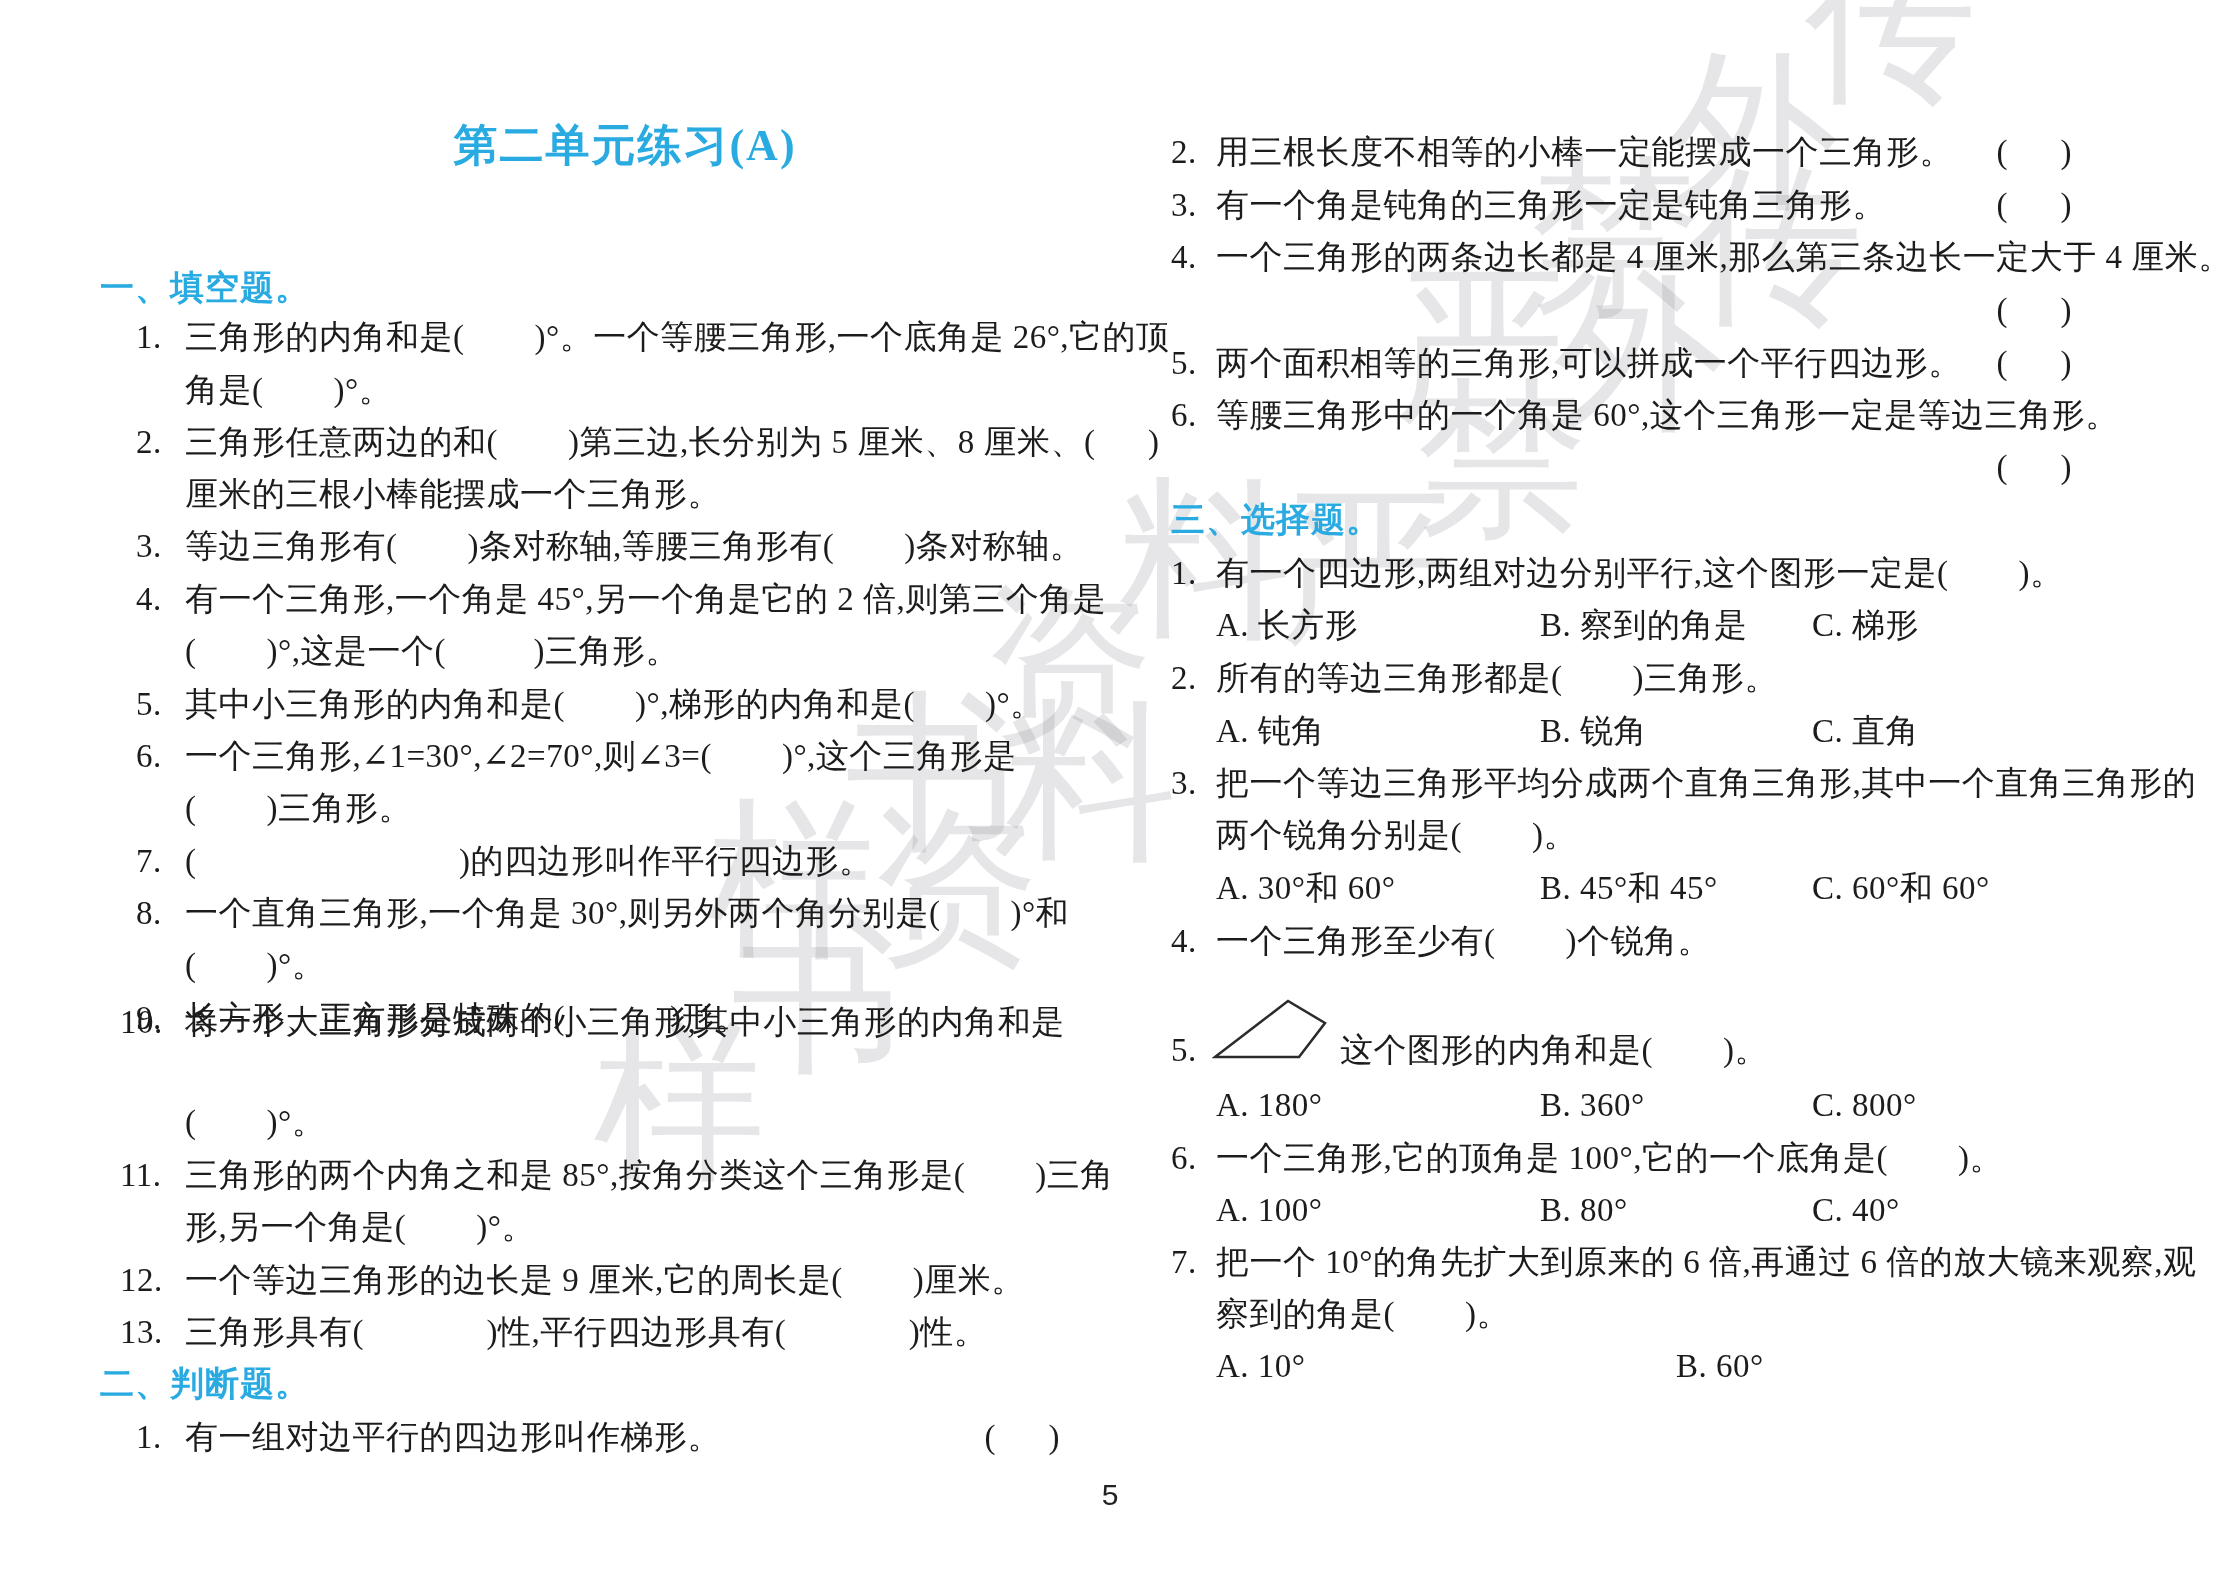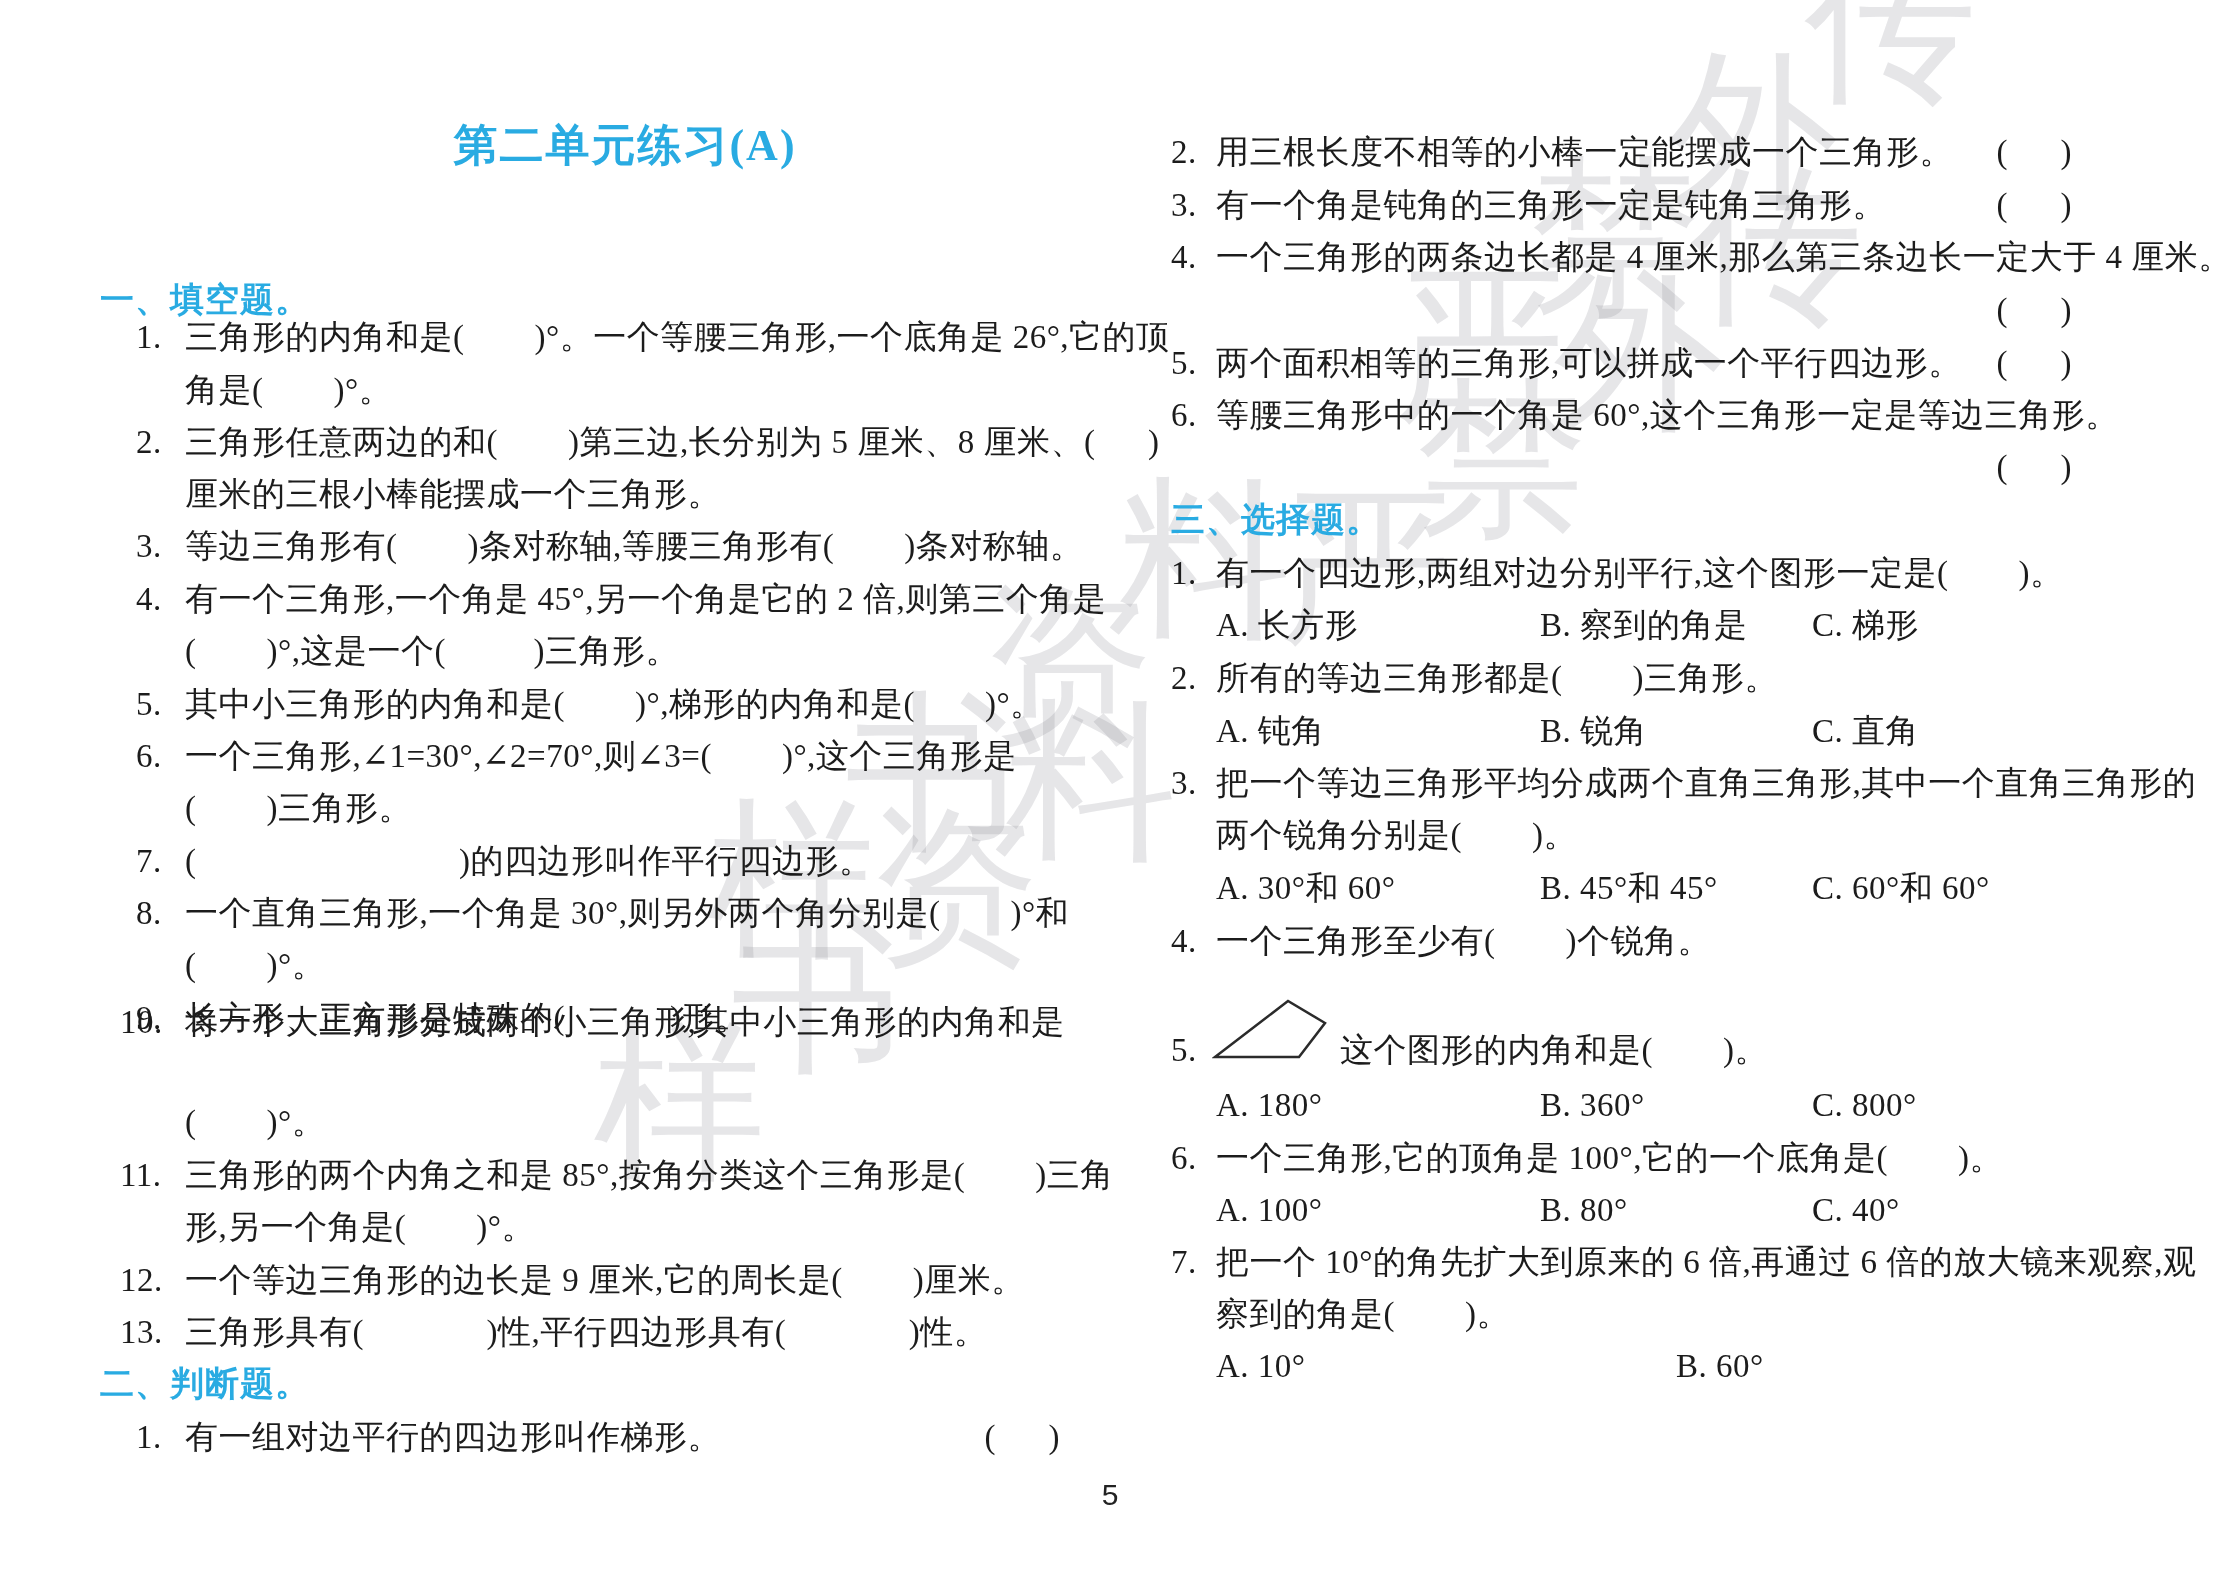--- a/index.html
+++ b/index.html
@@ -48,21 +48,21 @@
 </head>
 <body>
 
 <div class="page">
 
   <div class="wm wm1"><span>样</span><span>书</span><span>资</span><span>料</span><span>　</span><span>严</span><span>禁</span><span>外</span><span>传</span></div>
   <div class="wm wm2"><span>样</span><span>书</span><span>资</span><span>料</span><span>　</span><span>严</span><span>禁</span><span>外</span><span>传</span></div>
 
   <h1 class="title">第二单元练习(A)</h1>
 
-  <div class="sec" style="left:100px;top:276px">一、填空题。</div>
+  <div class="sec" style="left:100px;top:264px">一、填空题。</div>
 
   <div class="ln L" style="top:315px"><span class="n">1.</span><span>三角形的内角和是(        )°。一个等腰三角形,一个底角是 26°,它的顶</span></div>
   <div class="ln L" style="top:368px"><span>角是(        )°。</span></div>
   <div class="ln L" style="top:420px"><span class="n">2.</span><span>三角形任意两边的和(        )第三边,长分别为 5 厘米、8 厘米、(      )</span></div>
   <div class="ln L" style="top:472px"><span>厘米的三根小棒能摆成一个三角形。</span></div>
   <div class="ln L" style="top:524px"><span class="n">3.</span><span>等边三角形有(        )条对称轴,等腰三角形有(        )条对称轴。</span></div>
   <div class="ln L" style="top:577px"><span class="n">4.</span><span>有一个三角形,一个角是 45°,另一个角是它的 2 倍,则第三个角是</span></div>
   <div class="ln L" style="top:629px"><span>(        )°,这是一个(          )三角形。</span></div>
   <div class="ln L" style="top:682px"><span class="n">5.</span><span>其中小三角形的内角和是(        )°,梯形的内角和是(        )°。</span></div>
   <div class="ln L" style="top:734px"><span class="n">6.</span><span>一个三角形,∠1=30°,∠2=70°,则∠3=(        )°,这个三角形是</span></div>

